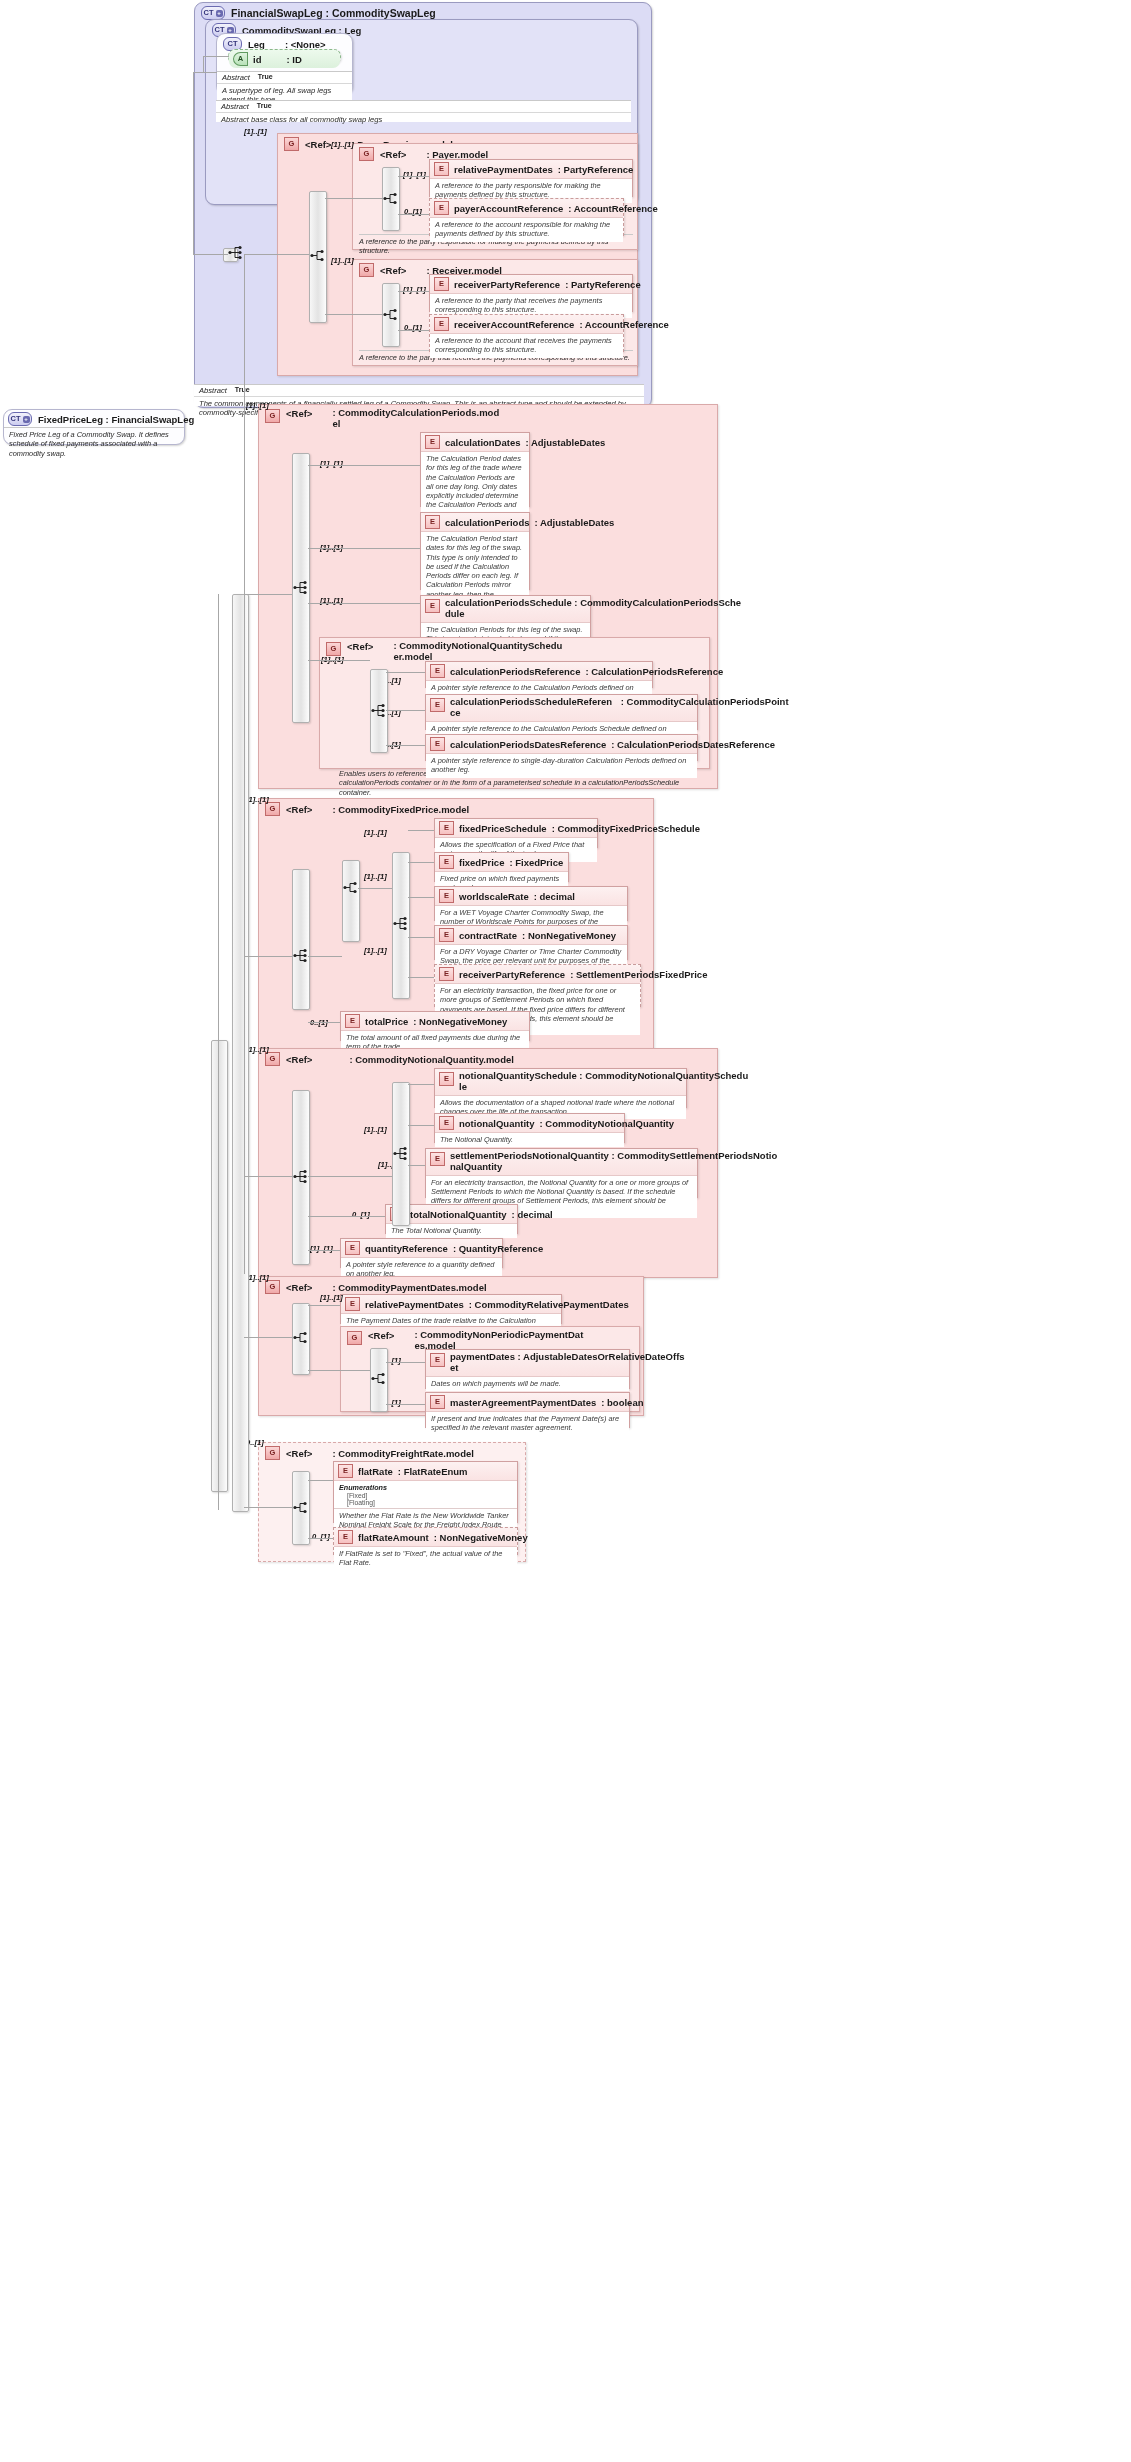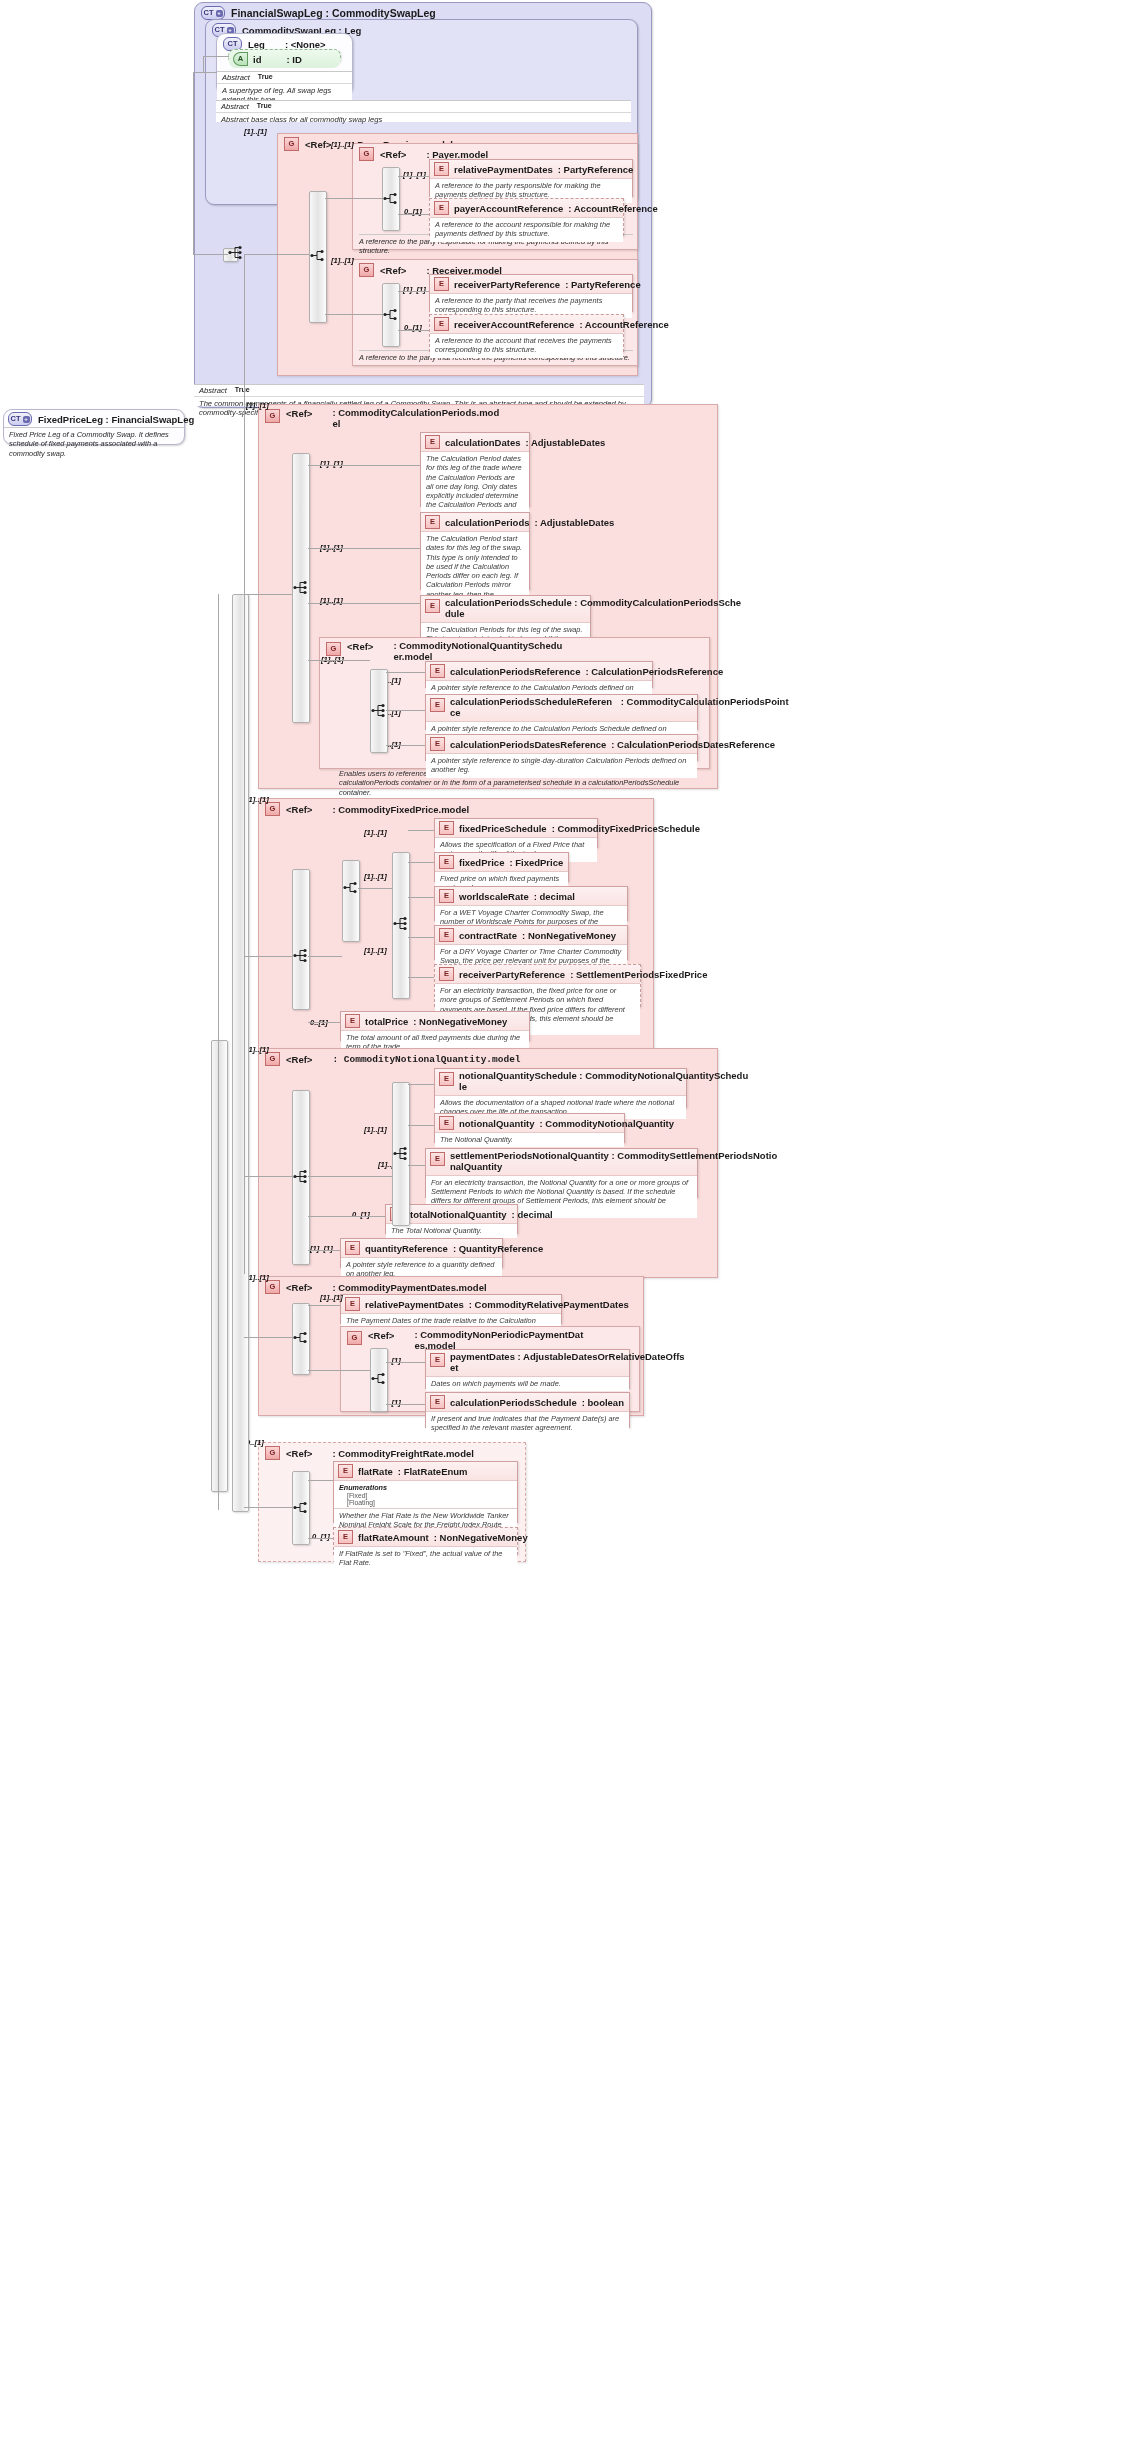--- a/index.html
+++ b/index.html
@@ -426,21 +426,21 @@
   <div class="el-doc">The total amount of all fixed payments due during the term of the trade.</div>
 </div>
 <div class="card" style="left:310px;top:1018px;">0..[1]</div>
 
 <div class="abs g-box" style="left:258px;top:1048px;width:460px;height:230px;">
   <div class="hdr small">
     <span class="ico ico-g">
         <span>G</span>
       </span>
     <span>&lt;Ref&gt;</span>
-    <span style="margin-left:14px;font-family:Liberation Mono, monospace;">: CommodityNotionalQuantity.model</span>
+    <span style="margin-left:31px;">: CommodityNotionalQuantity.model</span>
   </div>
 </div>
 <div class="card" style="left:246px;top:1045px;">[1]..[1]</div>
 
 <div class="abs el" style="left:434px;top:1068px;width:253px;height:40px;">
   <div class="el-hd" style="align-items:flex-start;line-height:1.15;">
     <span class="ico ico-e" style="margin-top:1px;">
         <span>E</span>
       </span>
     <span>
@@ -549,21 +549,21 @@
   </div>
   <div class="el-doc">Dates on which payments will be made.</div>
 </div>
 <div class="card" style="left:378px;top:1356px;">[1]..[1]</div>
 
 <div class="abs el" style="left:425px;top:1392px;width:205px;height:36px;">
   <div class="el-hd">
     <span class="ico ico-e">
         <span>E</span>
       </span>
-    <span>calculationPeriodsSchedule</span>
+    <span>masterAgreementPaymentDates</span>
     <span>: boolean</span>
   </div>
   <div class="el-doc">If present and true indicates that the Payment Date(s) are specified in the relevant master agreement.</div>
 </div>
 <div class="card" style="left:378px;top:1398px;">[1]..[1]</div>
 
 <div class="abs g-box dashed" style="left:258px;top:1442px;width:268px;height:120px;">
   <div class="hdr small">
     <span class="ico ico-g">
         <span>G</span>

